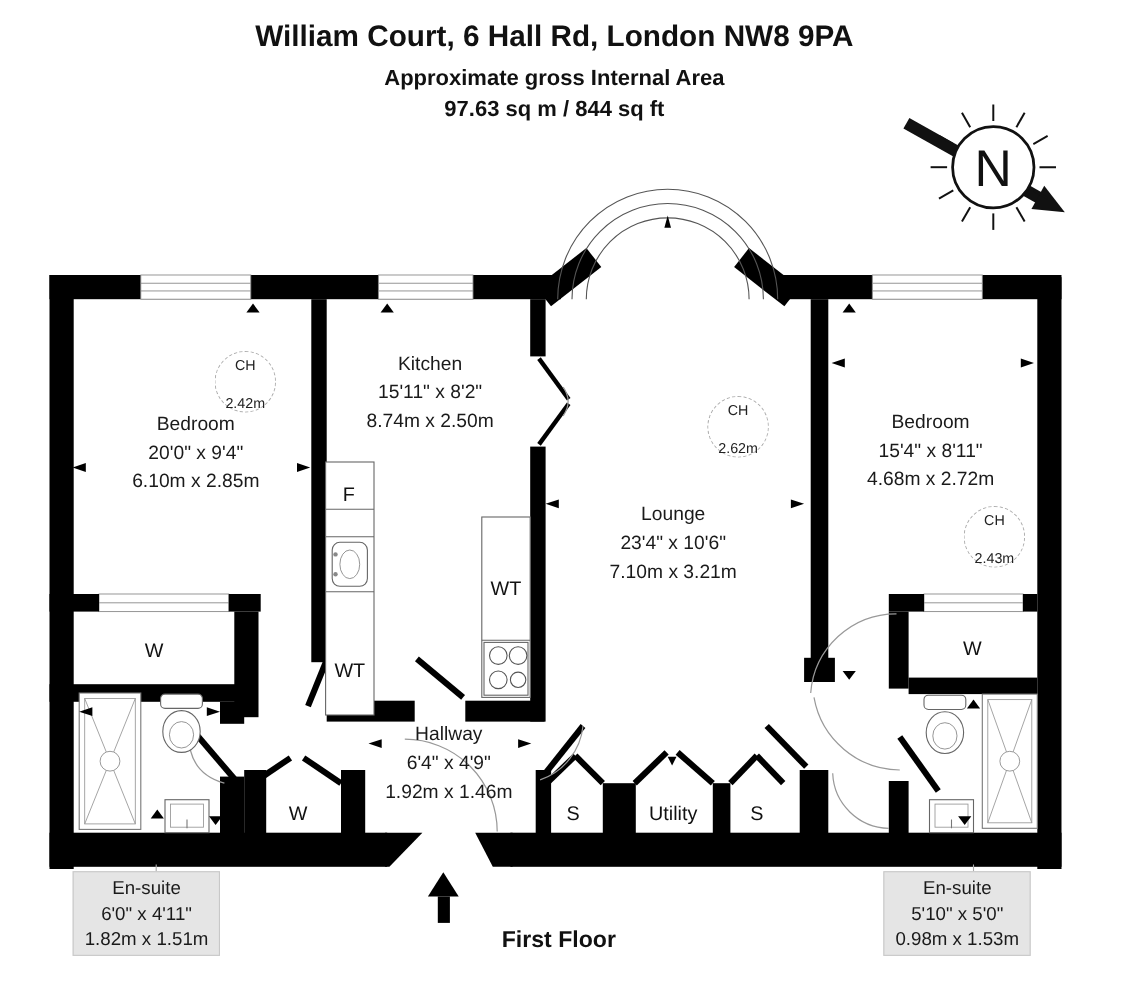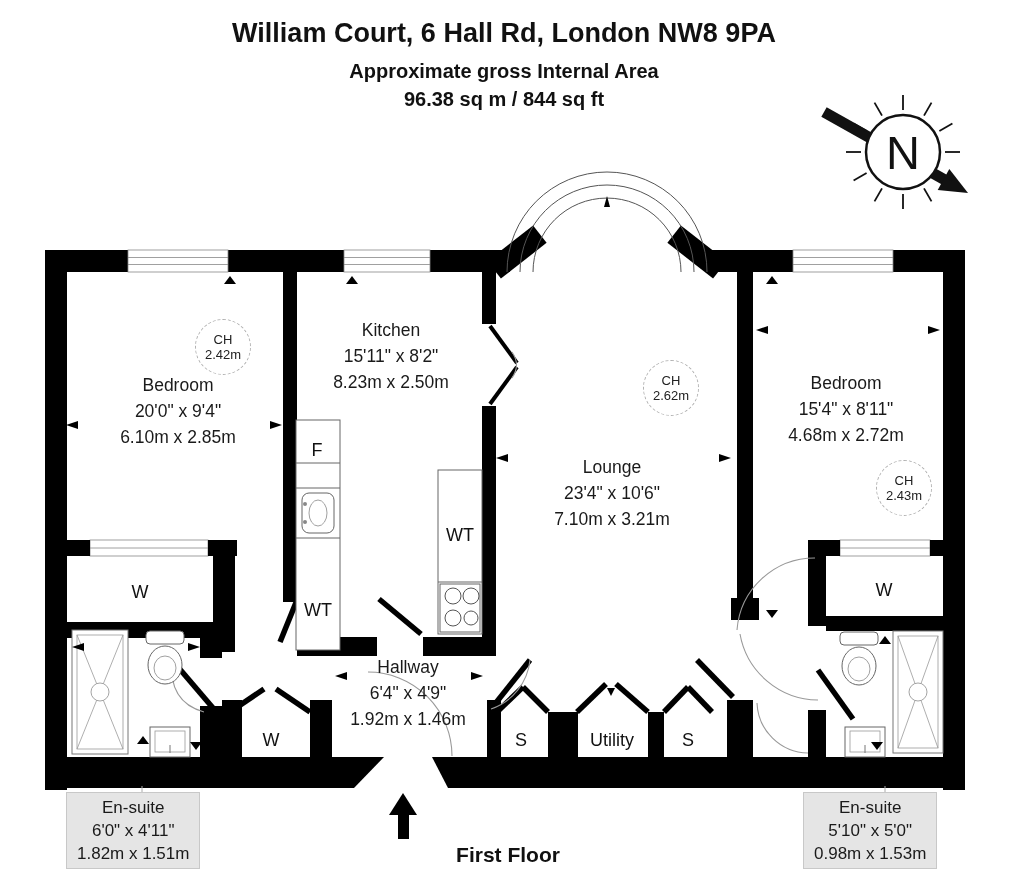--- a/index.html
+++ b/index.html
@@ -8,33 +8,33 @@
   .hdr{position:absolute;left:0;right:60px;text-align:center;font-weight:bold;white-space:nowrap;margin-left:44px;}
   .title{top:18px;font-size:27px;}
   .subtitle{top:60px;font-size:20px;}
   .area{top:88px;font-size:20px;}
   .plan-svg{position:absolute;left:0;top:0;}
   .room-label{position:absolute;transform:translateX(-50%);text-align:center;
               font-size:17.5px;line-height:26px;white-space:nowrap;color:#1a1a1a;}
   .fixture-label{position:absolute;transform:translate(-50%,-50%);font-size:18px;color:#111;}
   .ch-badge{position:absolute;width:54px;height:54px;border:1.6px dashed #b0b0b0;border-radius:50%;
             transform:translate(-50%,-50%);display:flex;flex-direction:column;align-items:center;
-            justify-content:center;font-size:13px;line-height:15px;color:#222;background:transparent;}
+            justify-content:flex-end;font-size:13px;line-height:15px;color:#222;background:transparent;gap:20px;}
   .callout{position:absolute;border:1.5px solid #c8c8c8;background:#e5e5e5;text-align:center;
            font-size:17px;line-height:23px;padding:3px 10px;white-space:nowrap;color:#1a1a1a;}
   .first-floor{position:absolute;transform:translateX(-50%);font-weight:bold;font-size:21px;white-space:nowrap;}
 </style>
 </head>
 <body>
 
 <div class="canvas">
 
   <div class="hdr title">William Court, 6 Hall Rd, London NW8 9PA</div>
   <div class="hdr subtitle">Approximate gross Internal Area</div>
-  <div class="hdr area">96.38 sq m / 844 sq ft</div>
+  <div class="hdr area">97.63 sq m / 844 sq ft</div>
 
   <svg class="plan-svg" width="1024" height="893" viewBox="0 0 1024 893">
 
     <g>
       <line x1="824" y1="112" x2="945" y2="180" stroke="#111" stroke-width="11"></line>
       <polygon points="968,193 937.7,189.9 949.3,168.9" fill="#111"></polygon>
       <g stroke="#111" stroke-width="1.8">
         <line x1="945" y1="152" x2="960" y2="152"></line>
           <line x1="939.4" y1="173" x2="952.4" y2="180.5"></line>
         <line x1="924" y1="188.4" x2="931.5" y2="201.4"></line>
@@ -255,21 +255,21 @@
   </svg>
 
   <div class="room-label" style="left:178px;top:372px;">
     <div>Bedroom</div>
     <div>20'0" x 9'4"</div>
     <div>6.10m x 2.85m</div>
   </div>
   <div class="room-label" style="left:391px;top:317px;">
     <div>Kitchen</div>
     <div>15'11" x 8'2"</div>
-    <div>8.23m x 2.50m</div>
+    <div>8.74m x 2.50m</div>
   </div>
   <div class="room-label" style="left:612px;top:454px;text-align:center;">
     <div>Lounge</div>
     <div>23'4" x 10'6"</div>
     <div>7.10m x 3.21m</div>
   </div>
   <div class="room-label" style="left:846px;top:370px;">
     <div>Bedroom</div>
     <div>15'4" x 8'11"</div>
     <div>4.68m x 2.72m</div>

